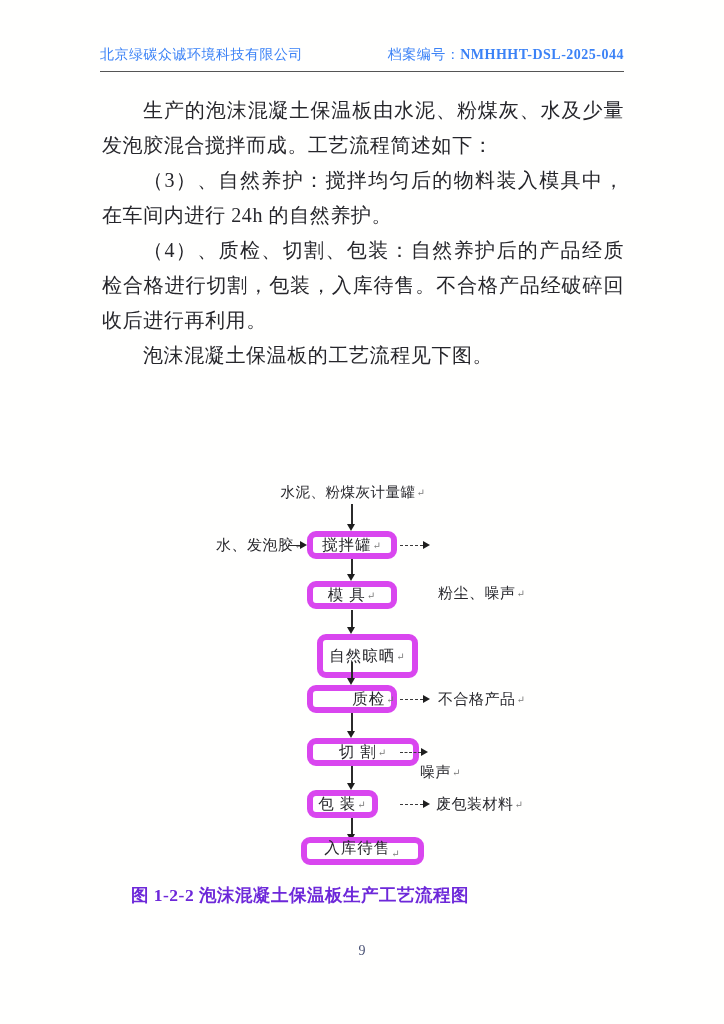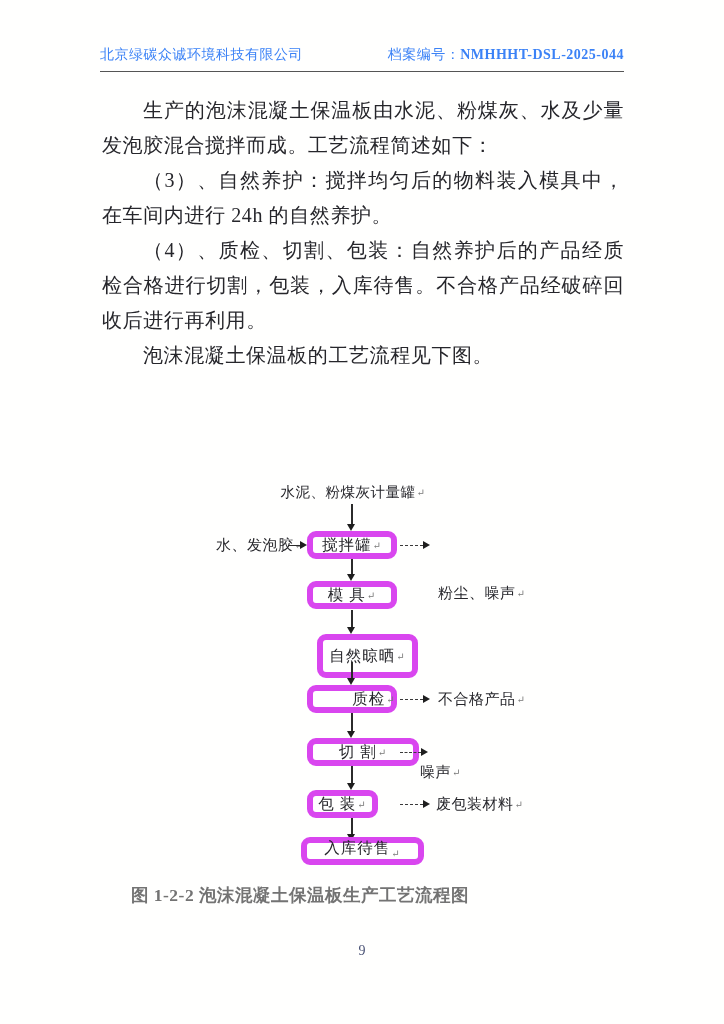--- a/index.html
+++ b/index.html
@@ -57,21 +57,21 @@
   .harrow.dashed { border-top: 1.6px dashed #3a3a3a; }
   .harrow::after {
     content: ''; position: absolute; right: -7px; top: -5.3px;
     border: 4.5px solid transparent; border-left: 7px solid #1e1e1e; border-right: none;
   }
 
   
   .caption {
     position: absolute; left: 0; width: 600px; top: 883px;
     text-align: center; font-weight: bold; font-size: 17.5px; letter-spacing: 0.5px;
-    color: #737373;
+    color: #6d28d9;
   }
   .pagenum {
     position: absolute; left: 0; width: 724px; top: 943px;
     text-align: center; font-size: 14px; color: #4a5275;
   }
 </style>
 </head>
 <body>
 
 <div class="page">

